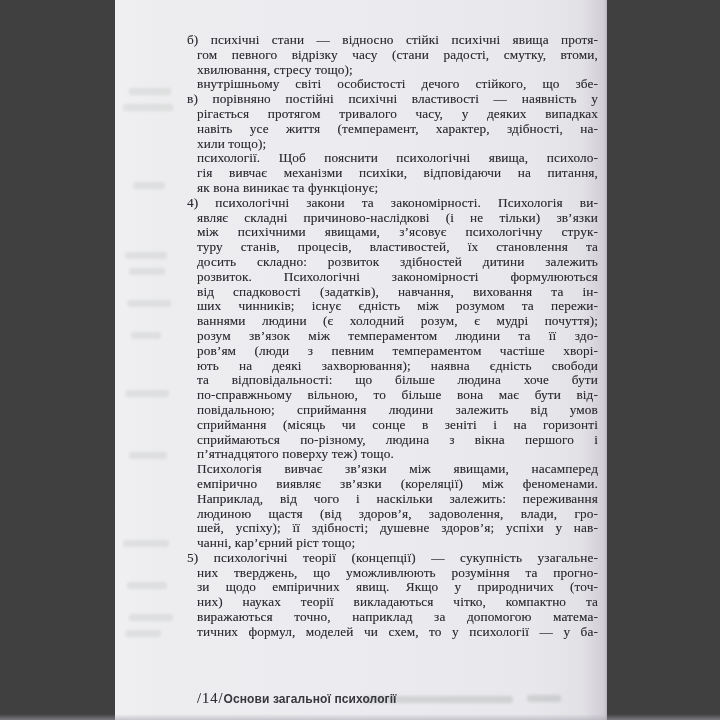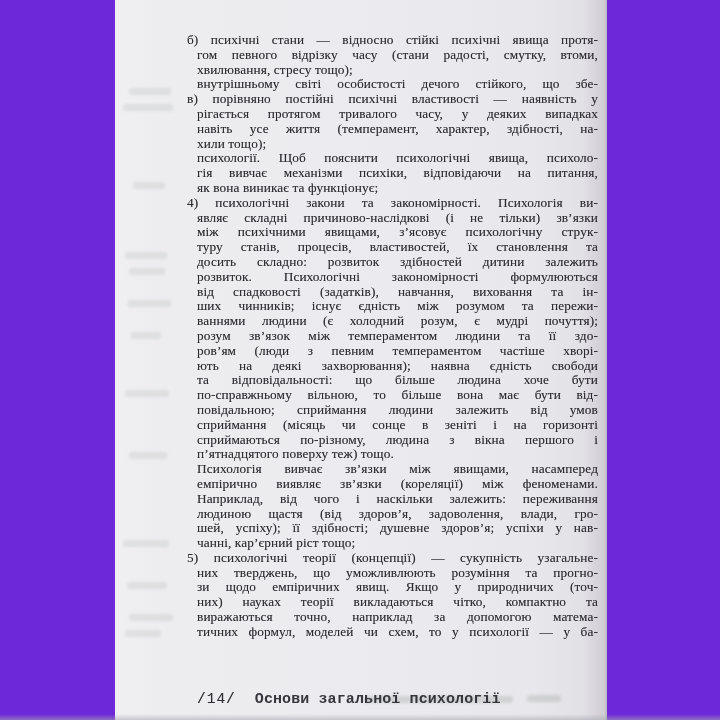--- a/index.html
+++ b/index.html
@@ -4,21 +4,21 @@
 <style>
   html, body { margin: 0; padding: 0; }
   body {
     width: 720px; height: 720px;
     background: #fdfdfd;
     font-family: "Liberation Serif", "DejaVu Serif", serif;
     position: relative; overflow: hidden;
   }
   .photo {
     position: absolute; inset: 0;
-    background: #6d28d9;
+    background: #404040;
   }
   
   .photo::after {
     content: ""; position: absolute; left: 0; right: 0; bottom: 0; height: 6px;
     background: linear-gradient(180deg, rgba(176,174,182,0) 0%, rgba(168,166,176,0.55) 100%);
     pointer-events: none;
   }
   .page {
     position: absolute; left: 115px; top: 0; width: 492px; height: 720px;
     background: linear-gradient(90deg,
@@ -40,29 +40,29 @@
   .tline.lastline { text-align-last: left; }
   .tline.first { text-indent: -10px; }
   .item.para .tline.first { text-indent: 0; }
   .marker { display: inline; }
   .footer {
     position: absolute; left: 82px; top: 689px; width: 401px;
     white-space: nowrap;
   }
   .pagenum {
     display: inline-block;
-    font-family: Liberation Mono, monospace;
+    font-family: Liberation Serif, serif;
     font-size: 14.5px; letter-spacing: 1px; color: #2e2d33;
     text-shadow: 0 0 0.5px rgba(46,45,51,0.4);
     vertical-align: baseline;
   }
   .booktitle {
-    display: inline-block; margin-left: 19px;
-    font-family: Liberation Mono, monospace;
-    font-size: 15px; font-weight: 600; letter-spacing: 0.1px; color: #37363c;
+    display: inline-block; 
+    font-family: Liberation Sans, sans-serif;
+    font-size: 12px; font-weight: 600; letter-spacing: 0.1px; color: #37363c;
     vertical-align: baseline;
   }
   
   .ghost {
     position: absolute; height: 7px; border-radius: 3px;
     background: rgba(142,154,143,0.17);
     filter: blur(1.6px);
     pointer-events: none;
   }
   .ghost.dark { background: rgba(120,130,125,0.22); }

